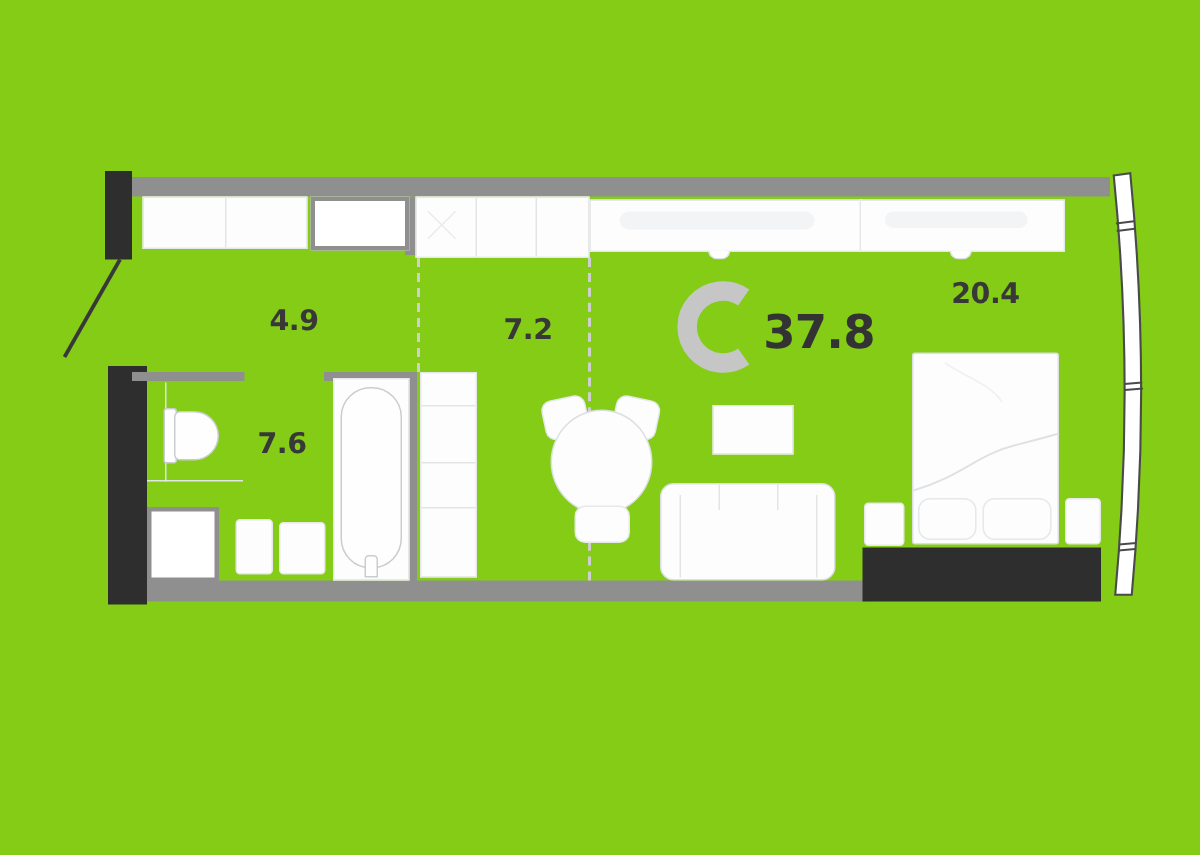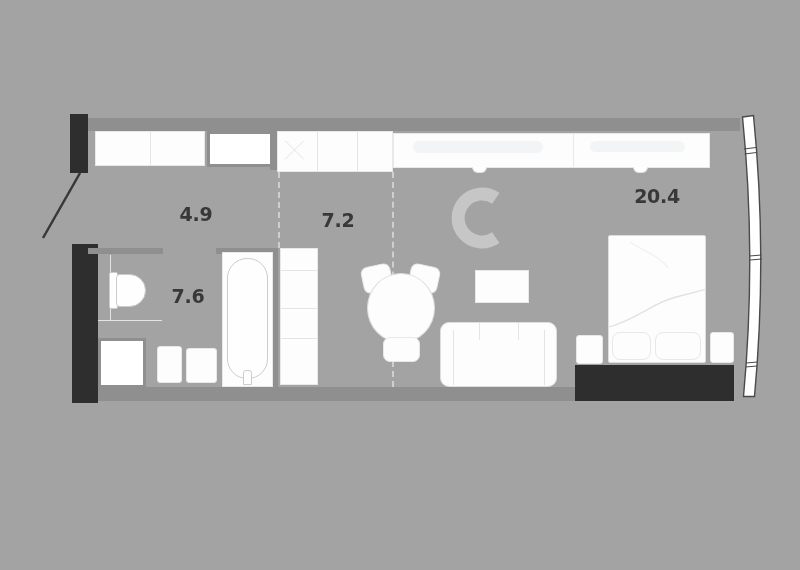--- a/index.html
+++ b/index.html
@@ -1,16 +1,16 @@
 <!DOCTYPE html>
 <html><head>
 <meta charset="utf-8">
 <style>
   html,body{margin:0;padding:0;background:#ffffff;}
-  #stage{position:relative;width:800px;height:570px;background:#a3a3a3;overflow:hidden;
+  #stage{position:relative;width:800px;height:570px;background:#84cc16;overflow:hidden;
          font-family:"DejaVu Sans","Liberation Sans",sans-serif;text-align:center;}
   .abs{position:absolute;box-sizing:border-box;}
   
   .wall-dark{background:#2e2e2e;}
   .wall-gray{background:#8f8f8f;}
   
   .shaft{border:3px solid #8f8f8f;background:#ffffff;}
   
   .furn{border:1px solid #dcdfe1;background:#fdfdfd;border-radius:2px;}
   .furn-strong{border:1.5px solid #c9cdd0;background:#fefefe;}
@@ -94,23 +94,24 @@
   <div class="abs vline" style="left:453px;top:330px;height:55px;"></div>
   <div class="abs vline" style="left:544px;top:330px;height:55px;"></div>
 
   <div class="abs faint" style="left:576px;top:335px;width:27px;height:29px;border-radius:3px;"></div>
   <div class="abs faint" style="left:710px;top:332px;width:24px;height:31px;border-radius:3px;"></div>
   <div class="abs furn" style="left:608px;top:235px;width:98px;height:128px;"></div>
   <div class="abs faint" style="left:612px;top:332px;width:39px;height:28px;border-radius:8px;"></div>
   <div class="abs faint" style="left:655px;top:332px;width:46px;height:28px;border-radius:8px;"></div>
 
   <div class="abs room-label" style="left:166px;top:201px;width:60px;height:26px;">4.9</div>
-  <div class="abs room-label" style="left:308px;top:207px;width:60px;height:26px;">7.2</div>
+  <div class="abs room-label" style="left:322px;top:207px;width:60px;height:26px;">7.2</div>
   <div class="abs room-label" style="left:158px;top:283px;width:60px;height:26px;">7.6</div>
   <div class="abs room-label" style="left:622px;top:183px;width:70px;height:26px;">20.4</div>
+  <div class="abs total-label" style="left:498px;top:205px;width:96px;height:34px;">37.8</div>
 
   <svg class="overlay" width="800" height="570" viewBox="0 0 800 570">
 
     <g>
       <path d="M 495.8 198.3 A 24 24 0 1 0 495.8 237.7" fill="none" stroke="#c6c6c6" stroke-width="13" stroke-linecap="butt"></path>
     </g>
 
     <g>
       <line x1="80" y1="173" x2="43" y2="238" stroke="#383838" stroke-width="2.5"></line>
     </g>

